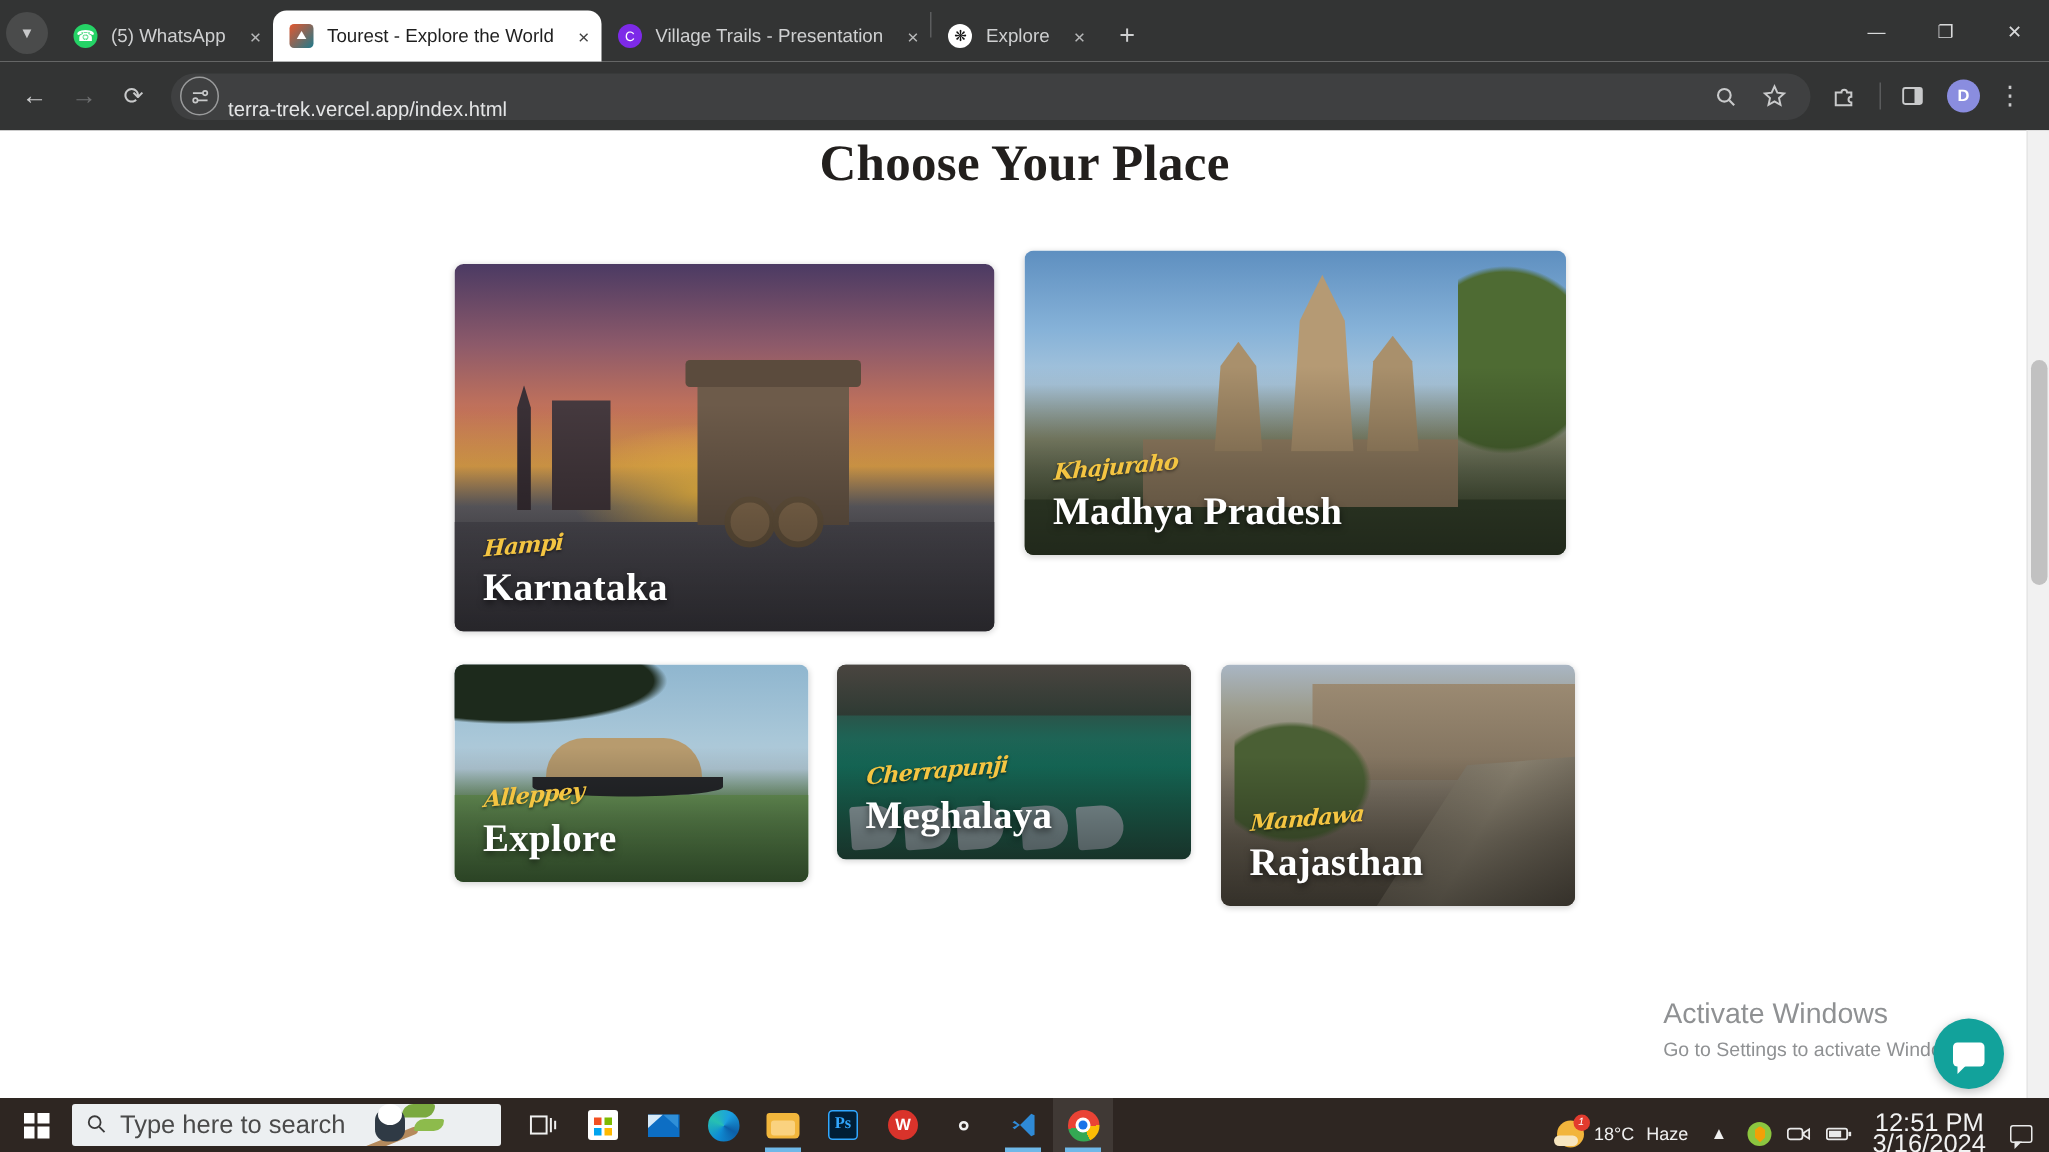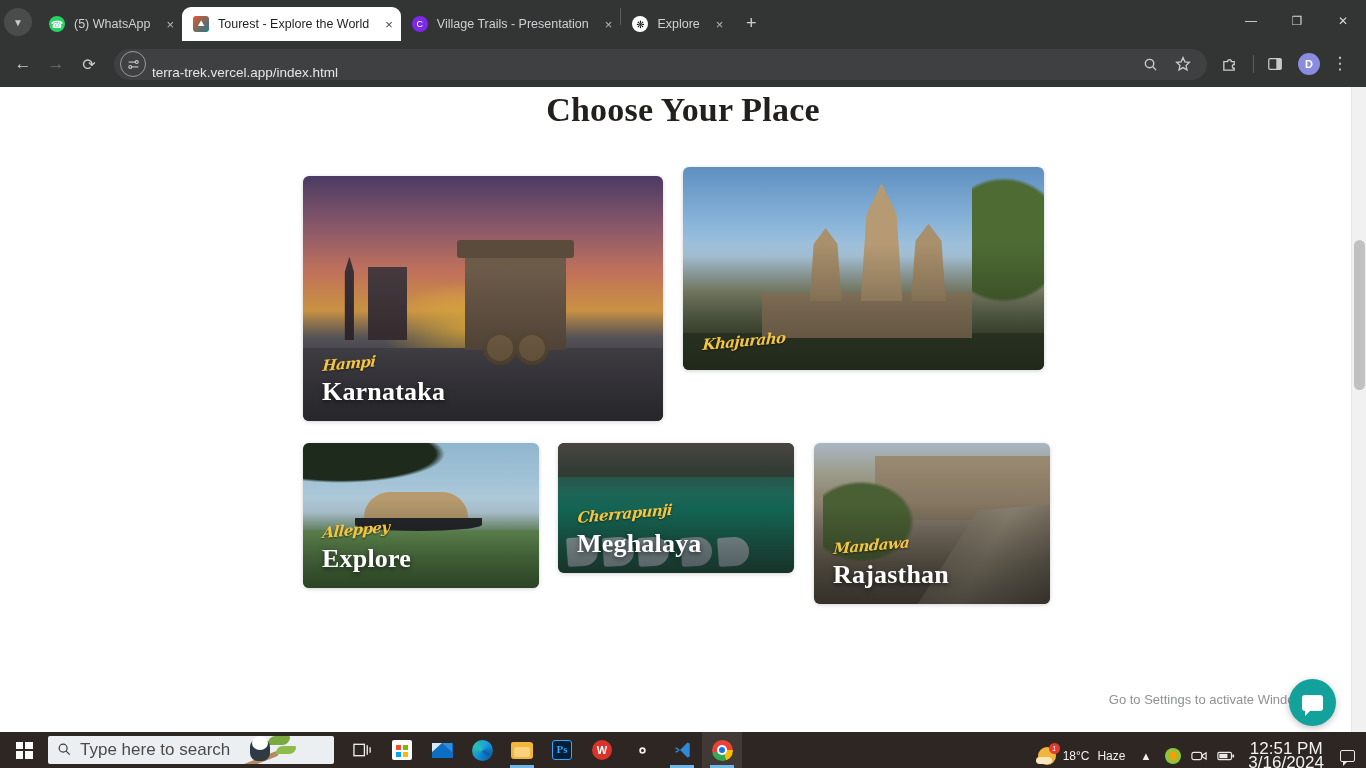--- a/index.html
+++ b/index.html
@@ -403,20 +403,21 @@
             <i class="hedge"></i>
               <i class="base"></i>
               <i class="sp2"></i>
               <i class="sp3"></i>
               <i class="spire"></i>
               <i class="tree"></i>
           </span>
           <span class="scrim"></span>
           <span class="caption">
             <span class="sub" style="display:block;">Khajuraho</span>
+            <span class="title" style="display:block;">Madhya Pradesh</span>
           </span>
         </a>
       </div>
 
       <div class="row row2">
 
         <a class="card" style="width:236px;height:145px;margin-right:19px;">
           <span class="photo ph-kerala">
             <i class="lawn"></i>
               <i class="boat"></i>
@@ -466,20 +467,21 @@
       
       
     </div>
   </div>
 
   <div class="scrollbar">
     <div class="scroll-thumb"></div>
   </div>
 
   <div class="watermark">
+    <div class="wm-title">Activate Windows</div>
     <div class="wm-sub">Go to Settings to activate Windows.</div>
   </div>
 
   <div class="chat-fab">
     <span class="bub"></span>
   </div>
 
 
   <div class="taskbar">
     <div class="start">

